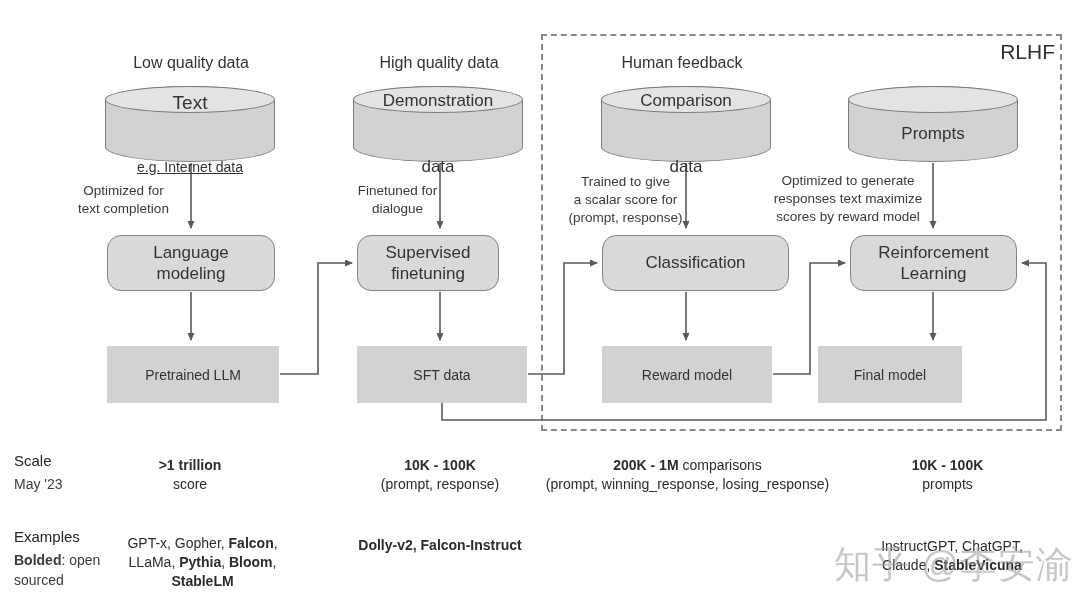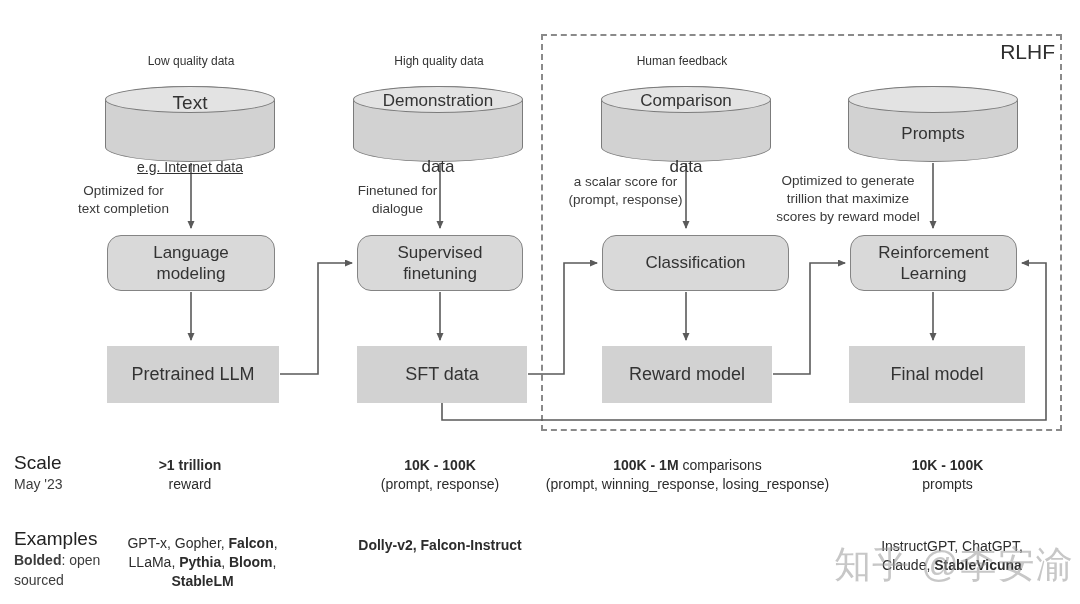--- a/index.html
+++ b/index.html
@@ -38,21 +38,21 @@
     position:absolute; left:0; right:0; top:22px; bottom:3px;
     display:flex; flex-direction:column; align-items:center; justify-content:center;
     font-size:17px; line-height:1.25; color:#333;gap:44px;
   }
   .cyl-text .big { font-size:19px; }
   .cyl-text .small { font-size:14px;text-decoration:underline; }
 
   
   .col-header {
     position:absolute; top:54px; width:172px; text-align:center;
-    font-size:12px; color:#333; z-index:2;
+    font-size:16px; color:#333; z-index:2;
   }
 
   
   .note {
     position:absolute; text-align:center; font-size:13.5px; line-height:1.32;
     color:#3a3a3a; z-index:2;
   }
 
   
   .proc {
@@ -60,25 +60,25 @@
     background:#d9d9d9; border:1px solid #848484; border-radius:14px;
     display:flex; flex-direction:column; align-items:center; justify-content:center;
     font-size:17px; line-height:1.25; color:#333; z-index:2;
   }
 
   
   .model {
     position:absolute; top:346px; height:57px;
     background:#d2d2d2;
     display:flex; align-items:center; justify-content:center;
-    font-size:18px; color:#333; z-index:2;
-  }
-
-  
-  .row-title { position:absolute; left:14px; font-size:19px; color:#222; z-index:2; }
+    font-size:14px; color:#333; z-index:2;
+  }
+
+  
+  .row-title { position:absolute; left:14px; font-size:15px; color:#222; z-index:2; }
   .row-sub   { position:absolute; left:14px; font-size:14px; color:#3c3c3c; z-index:2; }
   .cell {
     position:absolute; text-align:center; font-size:14px; line-height:1.34;
     color:#2c2c2c; z-index:2;
   }
 
   .watermark {
     position:absolute; left:834px; top:540px; width:260px;
     font-size:37px; letter-spacing:1px; color:#9a9a9a; opacity:0.55;
     white-space:nowrap; z-index:4;
@@ -152,63 +152,64 @@
 
   <div class="note" style="left:51px;  top:182px; width:145px">
     <div>Optimized for</div>
       <div>text completion</div>
   </div>
   <div class="note" style="left:325px; top:182px; width:145px">
     <div>Finetuned for</div>
       <div>dialogue</div>
   </div>
   <div class="note" style="left:548px; top:173px; width:155px">
+    <div>Trained to give</div>
       <div>a scalar score for</div>
       <div>(prompt, response)</div>
   </div>
   <div class="note" style="left:763px; top:172px; width:170px">
     <div>Optimized to generate</div>
-      <div>trillion that maximize</div>
+      <div>responses text maximize</div>
       <div>scores by reward model</div>
   </div>
 
   <div class="proc" style="left:107px; width:168px">
     <div>Language</div>
       <div>modeling</div>
   </div>
-  <div class="proc" style="left:357px; width:166px">
+  <div class="proc" style="left:357px; width:142px">
     <div>Supervised</div>
       <div>finetuning</div>
   </div>
   <div class="proc" style="left:602px; width:187px">
     <div>Classification</div>
   </div>
   <div class="proc" style="left:850px; width:167px">
     <div>Reinforcement</div>
       <div>Learning</div>
   </div>
 
   <div class="model" style="left:107px; width:172px">Pretrained LLM</div>
   <div class="model" style="left:357px; width:170px">SFT data</div>
   <div class="model" style="left:602px; width:170px">Reward model</div>
-  <div class="model" style="left:849px; width:176px">Final model</div>
+  <div class="model" style="left:818px; width:144px">Final model</div>
 
   <div class="row-title" style="top:452px">Scale</div>
   <div class="row-sub" style="top:476px">May '23</div>
 
   <div class="cell" style="left:120px; top:456px; width:140px">
     <div><span class="bold">&gt;1 trillion</span></div>
-      <div><span>reward</span></div>
+      <div><span>score</span></div>
   </div>
   <div class="cell" style="left:360px; top:456px; width:160px">
     <div><span class="bold">10K - 100K</span></div>
       <div><span>(prompt, response)</span></div>
   </div>
   <div class="cell" style="left:520px; top:456px; width:335px">
-    <div><span class="bold">100K - 1M</span><span> comparisons</span></div>
+    <div><span class="bold">200K - 1M</span><span> comparisons</span></div>
       <div><span>(prompt, winning_response, losing_response)</span></div>
   </div>
   <div class="cell" style="left:865px; top:456px; width:165px">
     <div><span class="bold">10K - 100K</span></div>
       <div><span>prompts</span></div>
   </div>
 
   <div class="row-title" style="top:528px">Examples</div>
   <div class="row-sub" style="top:552px"><span class="bold">Bolded</span><span>: open</span></div>
   <div class="row-sub" style="top:572px">sourced</div>

